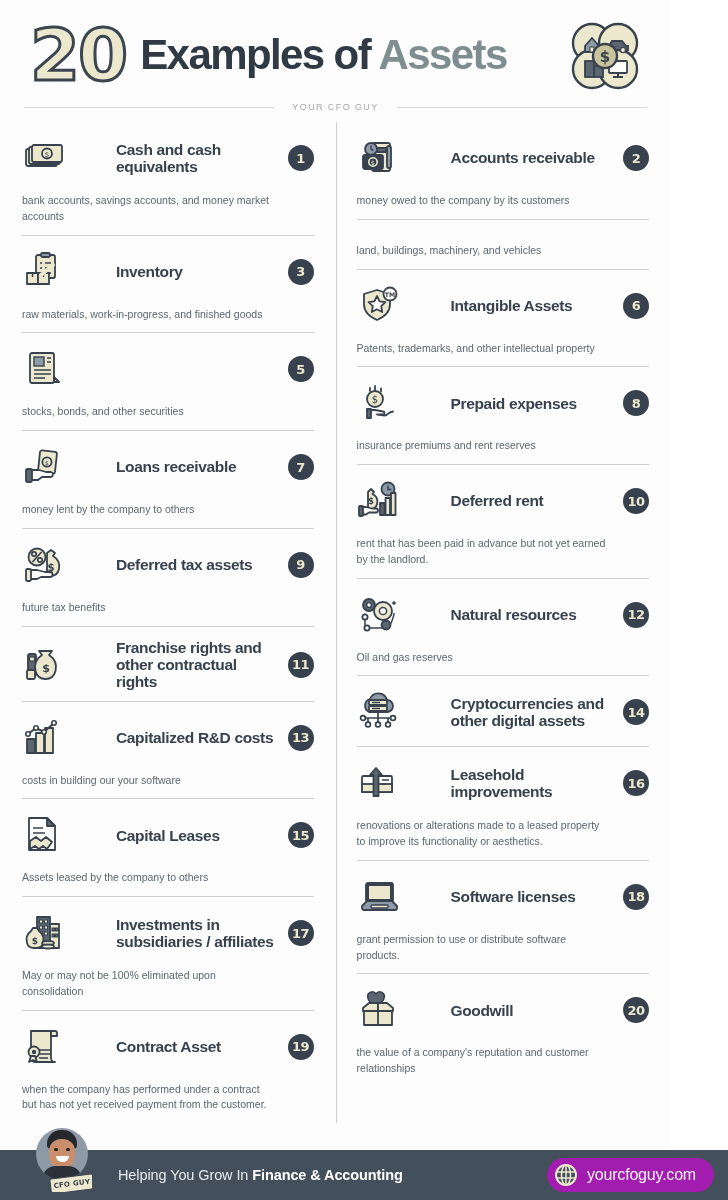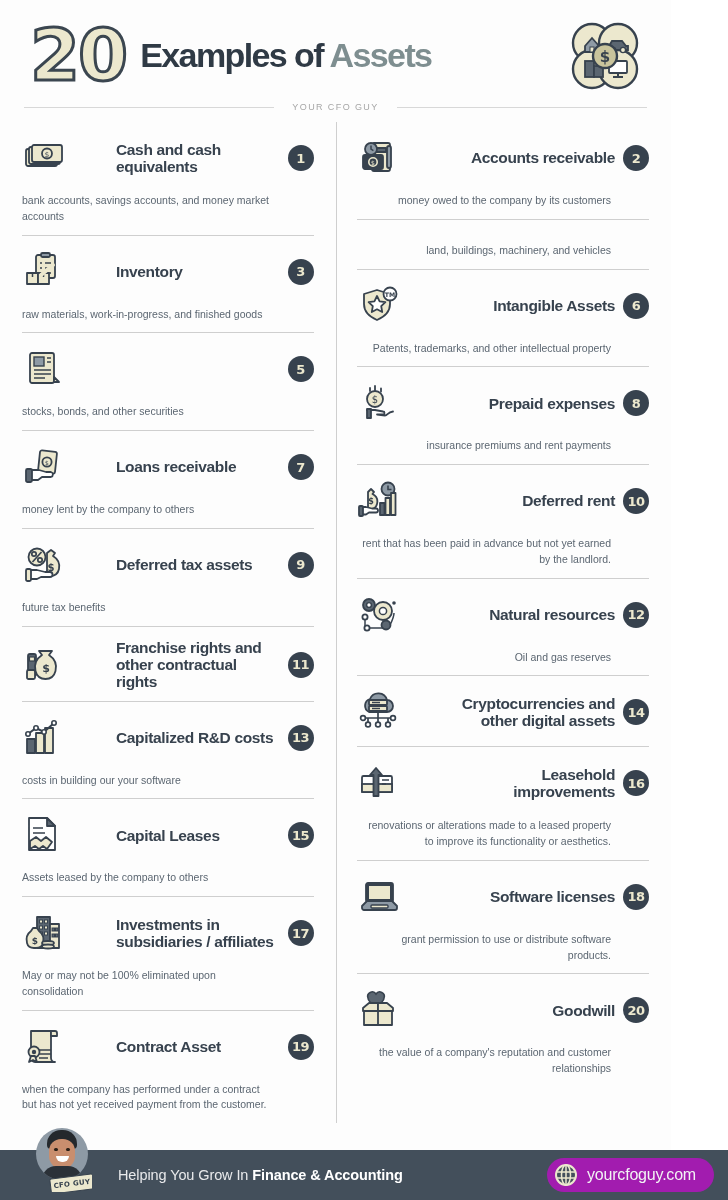--- a/index.html
+++ b/index.html
@@ -14,37 +14,37 @@
   
   .header { position: relative; height: 96px; padding: 14px 22px 0 22px; display: flex; align-items: center; }
   .title-wrap { display: flex; align-items: center; flex: 1; gap: 14px; }
   .big-num {
     font-size: 72px; font-weight: bold; line-height: 1;
     color: #ece8ce; -webkit-text-stroke: 3px #3b4650;
     letter-spacing: -2px; padding-left: 8px;
     font-family: "DejaVu Sans", sans-serif;
   }
   .title-main {
-    font-size: 34px; font-weight: bold; line-height: 1;
+    font-size: 42px; font-weight: bold; line-height: 1;
     color: #2f3a45; letter-spacing: -1.6px; white-space: nowrap;
   }
   .title-accent { color: #7e8e90; }
 
   .hero-icon { width: 78px; height: 78px; flex: 0 0 78px; margin-right: 6px; }
 
   
   .brandbar { display: flex; align-items: center; gap: 18px; padding: 0 24px; margin-top: 6px; }
   .brandbar .rule { flex: 1; height: 1px; background: #d8d8d8; }
   .brandbar .lbl { font-size: 9px; letter-spacing: 1.4px; color: #a7a7a7; white-space: nowrap; }
 
   
   .grid { position: relative; margin-top: 10px; display: flex; padding: 0 0 0 0; }
   .col { width: 364px; position: relative; }
   .col.left  { padding: 0 22px 0 22px; }
-  .col.right { padding: 0 22px 0 20px; border-left: 1px solid #cfcfcf; text-align: right; }
+  .col.right { padding: 0 22px 0 20px; border-left: 1px solid #cfcfcf; }
 
   .item { position: relative; padding: 12px 0 10px 0; border-bottom: 1px solid #cfcfcf; }
   .item:last-child { border-bottom: none; }
   .item-head { display: flex; align-items: center; gap: 10px; min-height: 48px; }
   .icon-box { width: 44px; height: 44px; flex: 0 0 44px; display: flex; align-items: center; justify-content: center; }
   .icon-box svg { width: 42px; height: 42px; display: block; }
   .item-title {
     font-size: 15.5px; font-weight: bold; color: #37424e;
     line-height: 1.12; letter-spacing: -0.35px; flex: 1; padding-right: 34px; margin-left: 40px;
   }
@@ -399,21 +399,21 @@
                 <g stroke="#37424e" stroke-width="1.8" stroke-linecap="round">
                   <path d="M12 6v3M17 4v4M23 6.5v3"></path>
                 </g>
                 <path d="M9 28 h8 l8 1.5 c2 0 2 3 0 3 h-6 l8 1 c2.6 0 2.6-3.4 8-4" fill="#fff" stroke="#37424e" stroke-width="1.8" stroke-linejoin="round" stroke-linecap="round"></path>
                 <path d="M9 27 h4 v9 H9z" fill="#5b6671" stroke="#37424e" stroke-width="1.8" stroke-linejoin="round" stroke-linecap="round"></path>
               </svg>
             </div>
             <div class="item-title">Prepaid expenses</div>
             <div class="badge">8</div>
           </div>
-          <div class="item-desc">insurance premiums and rent payments</div>
+          <div class="item-desc">insurance premiums and rent reserves</div>
         </div>
         <div class="item">
           <div class="item-head badge-anchor">
             <div class="icon-box">
               <svg viewBox="0 0 42 42">
                 <path d="M10 12 l3-3 3 3 -1.5 2 c4 2 5.5 6 4.5 10 -1 4-4 5.5-7 5.5 h-2z" fill="#ece8ce" stroke="#37424e" stroke-width="1.8" stroke-linejoin="round" stroke-linecap="round"></path>
                 <text x="13" y="24" text-anchor="middle" font-size="8" font-weight="bold" fill="#37424e" font-family="DejaVu Sans,sans-serif">$</text>
                 <path d="M3 27 h5 l6 1.5 h4 a2 2 0 0 1 0 4 h-7 l-3 2 H3z" fill="#fff" stroke="#37424e" stroke-width="1.8" stroke-linejoin="round" stroke-linecap="round"></path>
                 <rect x="1" y="26" width="4" height="10" rx="1" fill="#5b6671" stroke="#37424e" stroke-width="1.8" stroke-linejoin="round" stroke-linecap="round"></rect>
                 <circle cx="30" cy="9" r="6.5" fill="#8e9aa5" stroke="#37424e" stroke-width="1.8" stroke-linejoin="round" stroke-linecap="round"></circle>

